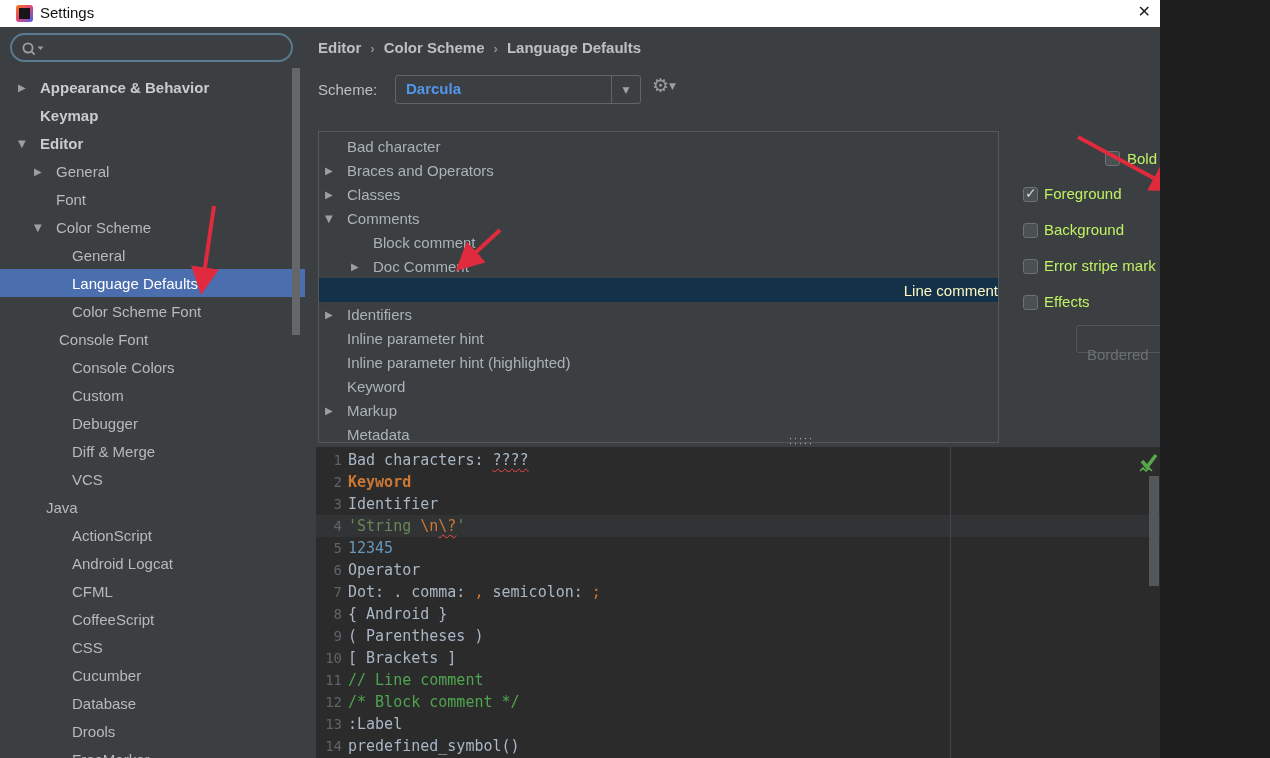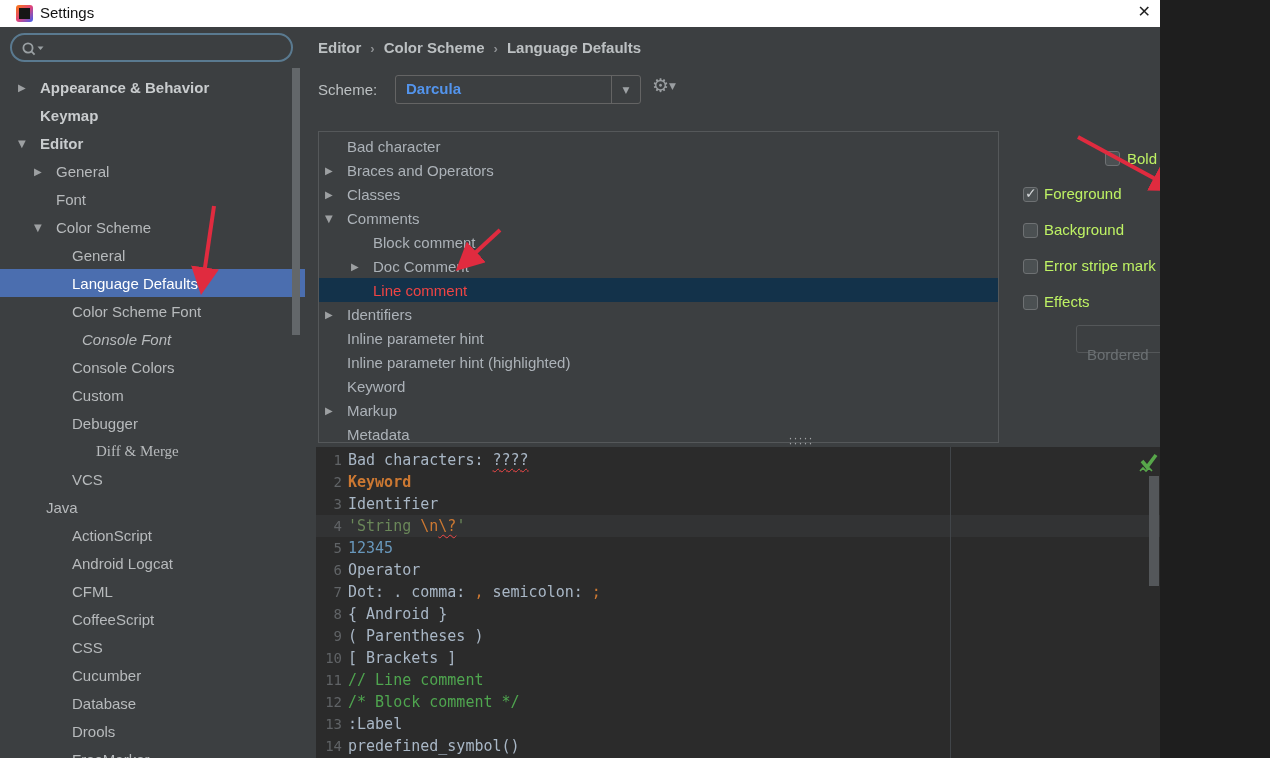--- a/index.html
+++ b/index.html
@@ -38,21 +38,21 @@
   .combo .cbtn{position:absolute;right:0;top:0;bottom:0;width:28px;border-left:1px solid #646464;
                display:flex;align-items:center;justify-content:center;}
   .combo .cbtn span{font-size:9px;color:#9ea2a5;font-family:"DejaVu Sans",sans-serif;}
   .gear{position:absolute;left:347px;top:47px;font-size:19px;color:#9a9ea1;cursor:pointer;
         font-family:"DejaVu Sans",sans-serif;}
   .gear .mini{font-size:9px;vertical-align:3px;}
   
   .attr-list{position:absolute;left:13px;top:104px;width:681px;height:312px;box-sizing:border-box;
              border:1px solid #55585a;background:#3c3f41;overflow:hidden;padding-top:2px;}
   .attr-row{height:24px;display:flex;align-items:center;font-size:15px;color:#acb2b8;cursor:pointer;}
-  .attr-row.sel{background:#13324a;color:#ef4444;}
+  .attr-row.sel{background:#13324a;color:#fef9c3;justify-content:flex-end;}
   .attr-arrow{flex:0 0 22px;width:22px;font-size:10px;color:#9da0a2;font-family:"DejaVu Sans",sans-serif;}
   
   .cb{position:absolute;width:15px;height:15px;box-sizing:border-box;background:#4b5052;
       border:1px solid #6e7173;border-radius:3px;cursor:pointer;}
   .cb .mark{position:absolute;left:1px;top:-3px;font-size:14px;color:#d4d7d9;
             font-family:"DejaVu Sans",sans-serif;}
   .opt-label{position:absolute;font-size:15px;color:#bef264;}
   .opt-row{position:absolute;left:710px;width:245px;height:24px;}
   .opt-row .cb{left:8px;top:4px;}
   .opt-row .opt-label{left:29px;top:2px;}
@@ -140,37 +140,37 @@
           <span class="lbl">General</span>
         </div>
         <div class="tree-row sel" style="padding-left: 50px;">
           <span class="arrow"></span>
           <span class="lbl">Language Defaults</span>
         </div>
         <div class="tree-row" style="padding-left: 50px;">
           <span class="arrow"></span>
           <span class="lbl">Color Scheme Font</span>
         </div>
-        <div class="tree-row" style="padding-left: 60px; font-style: italic;">
+        <div class="tree-row" style="padding-left: 37px;">
           <span class="arrow"></span>
           <span class="lbl">Console Font</span>
         </div>
         <div class="tree-row" style="padding-left: 50px;">
           <span class="arrow"></span>
           <span class="lbl">Console Colors</span>
         </div>
         <div class="tree-row" style="padding-left: 50px;">
           <span class="arrow"></span>
           <span class="lbl">Custom</span>
         </div>
         <div class="tree-row" style="padding-left: 50px;">
           <span class="arrow"></span>
           <span class="lbl">Debugger</span>
         </div>
-        <div class="tree-row" style="padding-left: 74px; font-family: Liberation Serif, serif;">
+        <div class="tree-row" style="padding-left: 50px;">
           <span class="arrow"></span>
           <span class="lbl">Diff &amp; Merge</span>
         </div>
         <div class="tree-row" style="padding-left: 50px;">
           <span class="arrow"></span>
           <span class="lbl">VCS</span>
         </div>
         <div class="tree-row" style="padding-left: 24px;">
           <span class="arrow"></span>
           <span class="lbl">Java</span>

